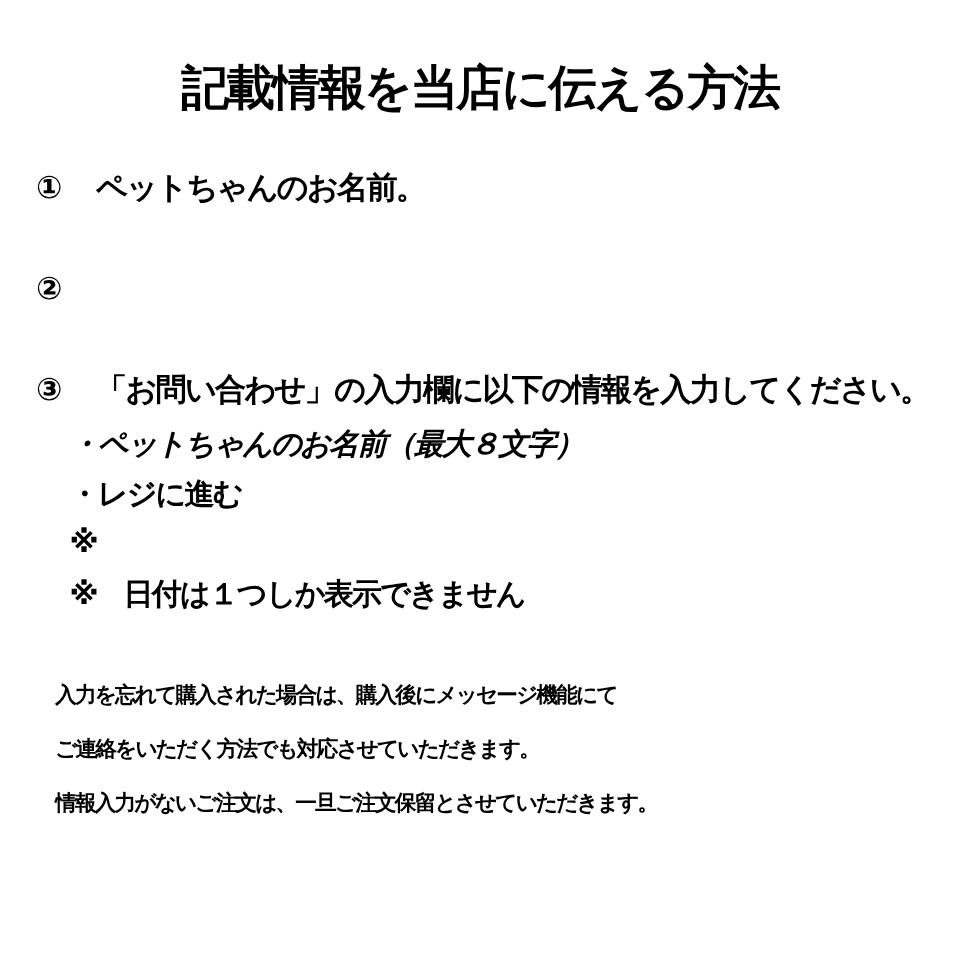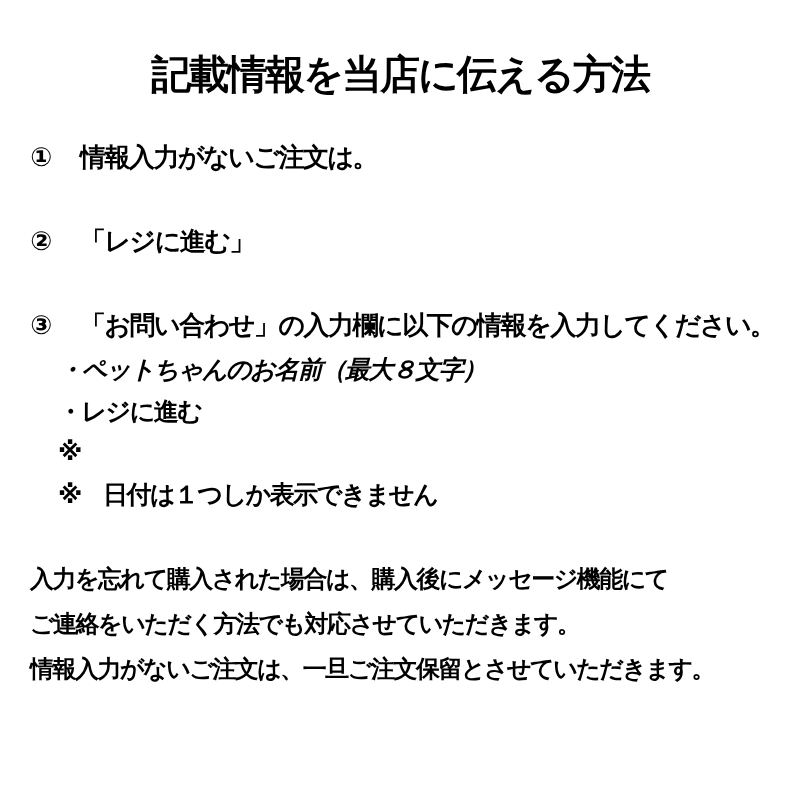--- a/index.html
+++ b/index.html
@@ -61,43 +61,42 @@
     white-space: nowrap;
   }
   .note-marker {
     flex: none;
     width: 45px;
     letter-spacing: 0;
   }
   .note-1 { margin-top: 10px; }
   .note-2 { margin-top: 13px; }
   .footer {
-    margin-left: 30px;
+    margin-left: 46px;
     margin-top: 47px;
-    font-size: 24px;
+    font-size: 18px;
     line-height: 45px;
     letter-spacing: -1.5px;
     white-space: nowrap;
   }
 </style>
 </head>
 <body>
 
 <div class="page">
 
   <div class="title">記載情報を当店に伝える方法</div>
 
   <div class="step step-1">
     <span class="step-number">①</span>
-    <span class="step-text">情報入力がないご注文は。</span>
+    <span class="step-text">ペットちゃんのお名前。</span>
   </div>
 
   <div class="step step-2">
     <span class="step-number">②</span>
-    <span class="step-text">「レジに進む」</span>
   </div>
 
   <div class="step step-3">
     <span class="step-number">③</span>
     <span class="step-text">「お問い合わせ」の入力欄に以下の情報を入力してください。</span>
   </div>
 
   <div class="bullet bullet-1">・ペットちゃんのお名前（最大８文字）</div>
 
   <div class="bullet bullet-2">・レジに進む</div>

